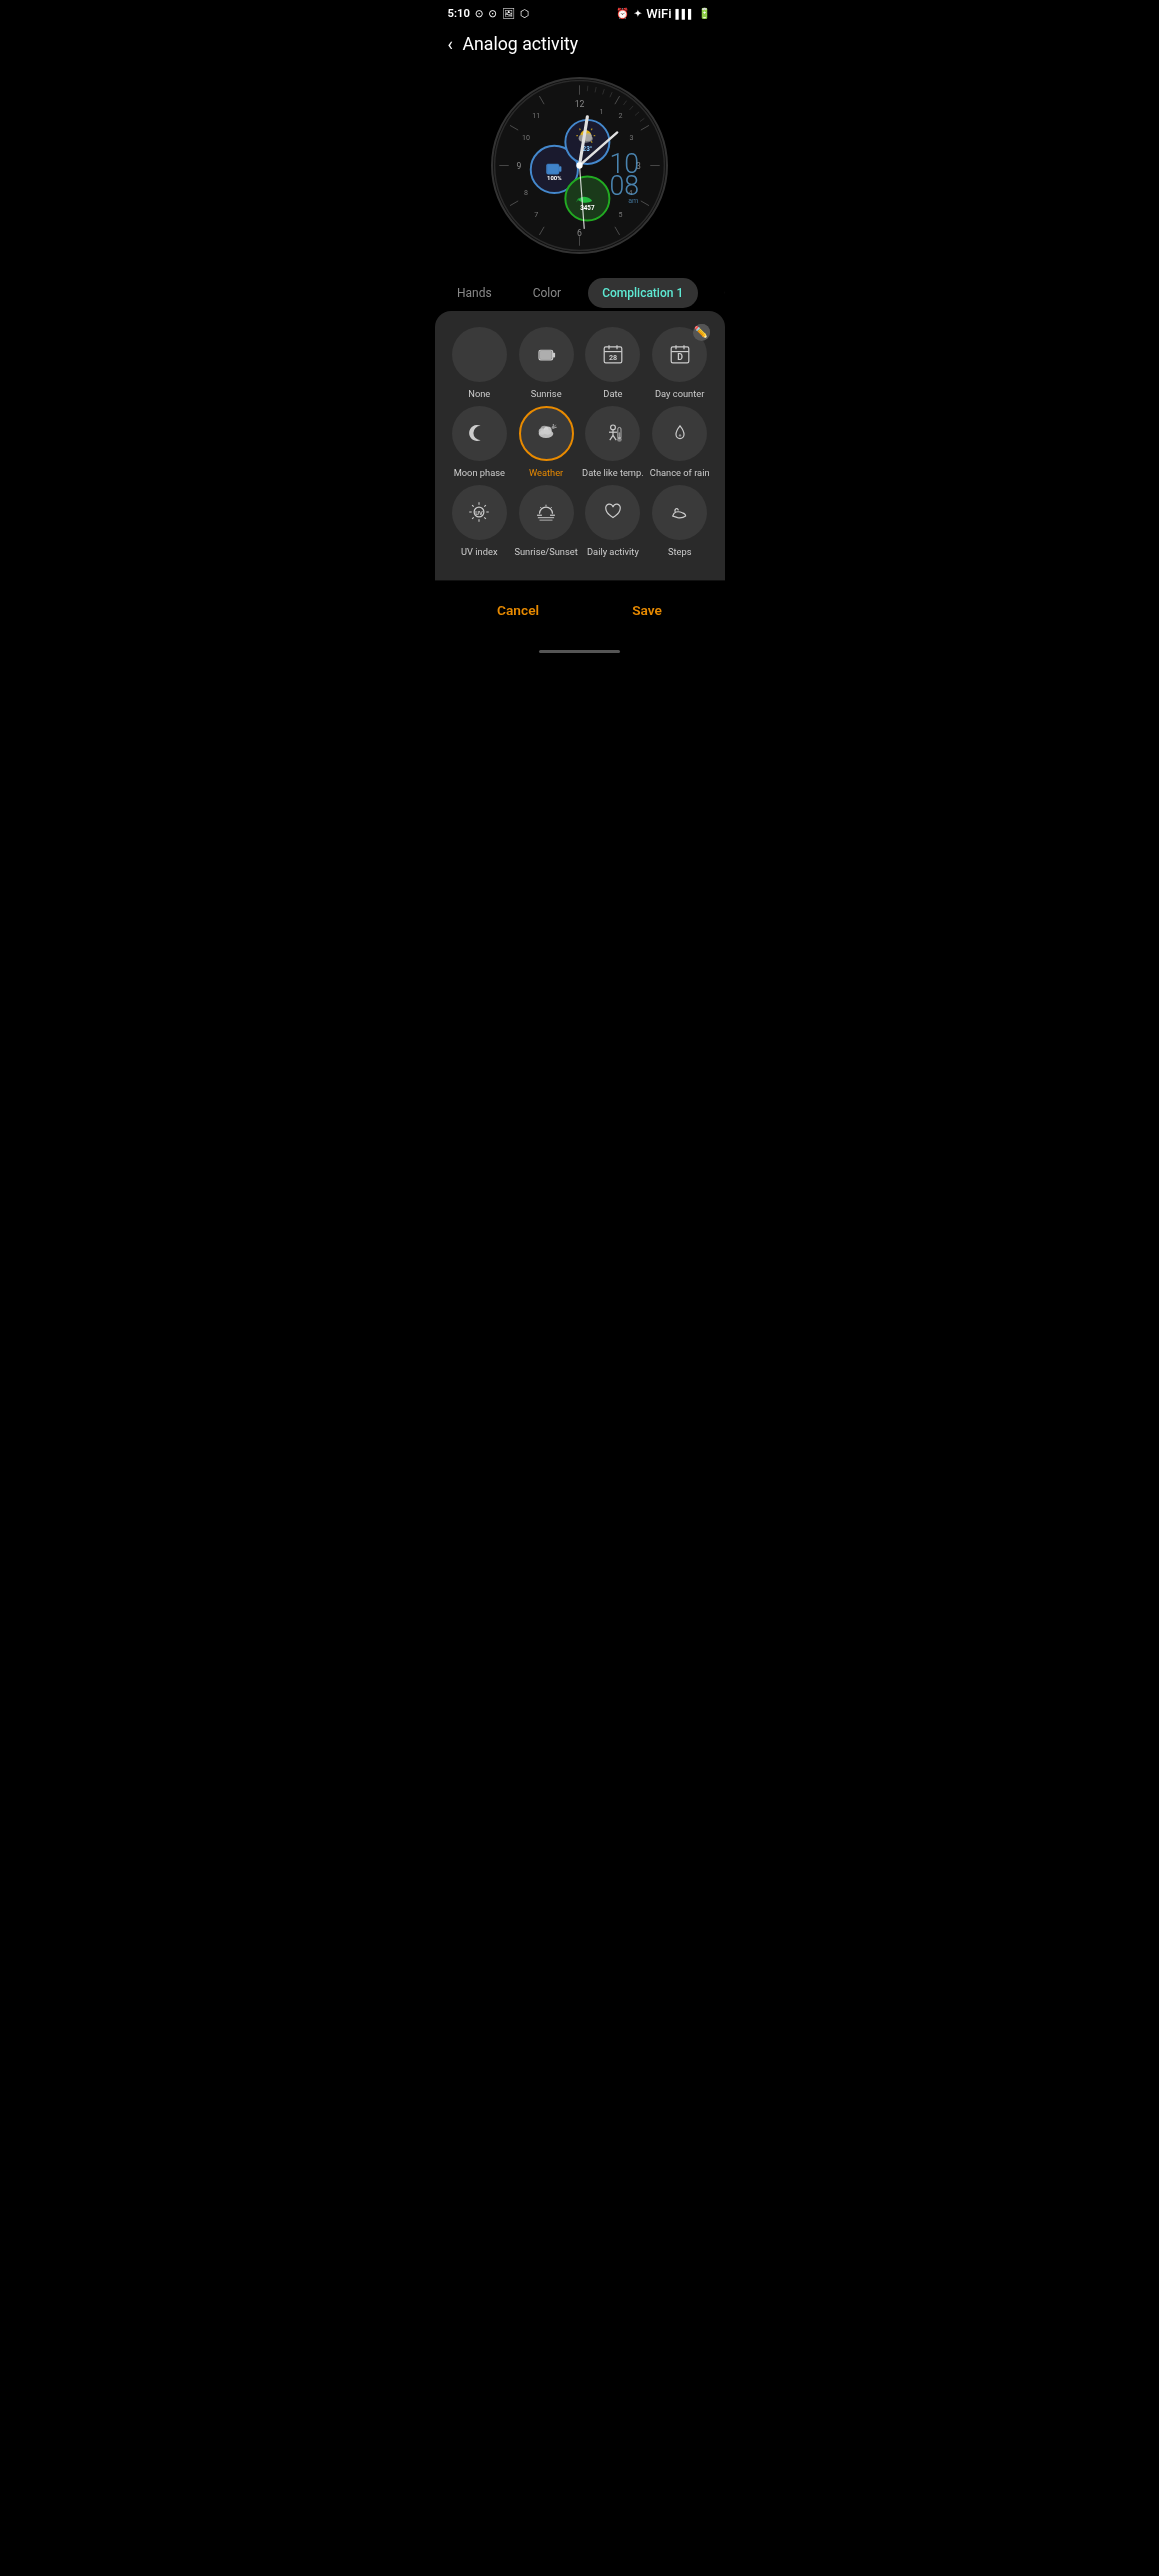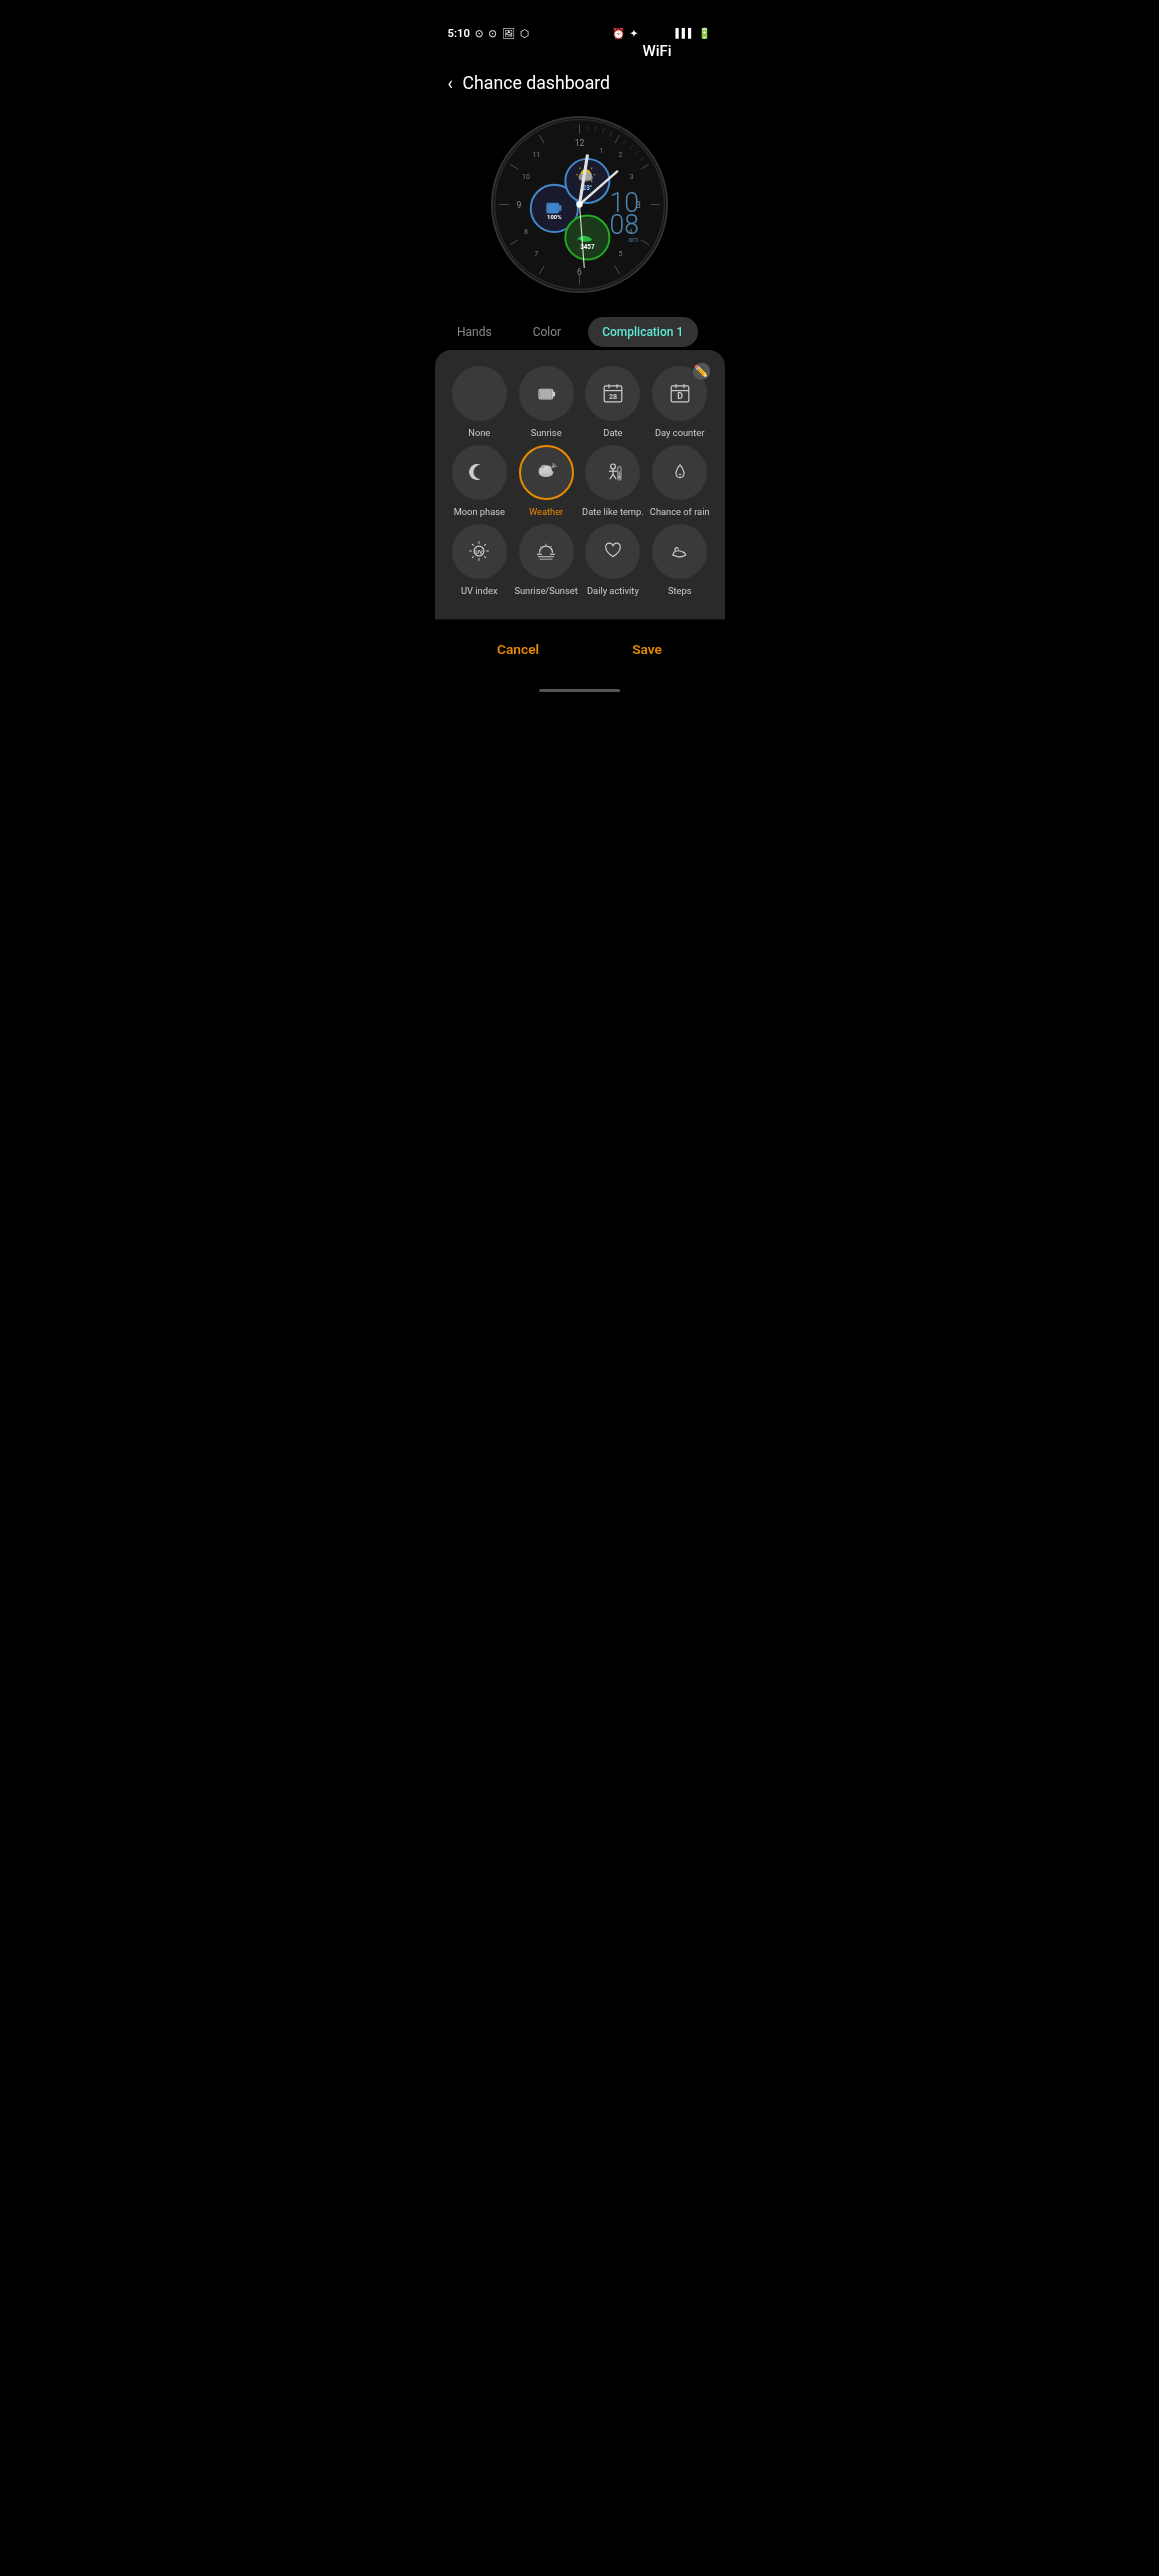--- a/index.html
+++ b/index.html
@@ -196,29 +196,29 @@
   <div class="status-left">
     <span style="font-size:11.3px;font-weight:600;">5:10</span>
     <span style="font-size:10.5px;">⊙</span>
     <span style="font-size:10.5px;">⊙</span>
     <span style="font-size:10.5px;">🖼</span>
     <span style="font-size:10.5px;">⬡</span>
   </div>
   <div class="status-right">
     <span style="font-size:10.5px;">⏰</span>
     <span style="font-size:10.5px;">✦</span>
-    <span style="font-size:15px;margin-top:36px;">WiFi</span>
+    <span style="font-size:13px;">WiFi</span>
     <span style="font-size:8.9px;">▌▌▌</span>
     <span style="font-size:10.5px;">🔋</span>
   </div>
 </div>
 
 <div class="header">
   <span class="back-btn">‹</span>
-  <span class="header-title">Chance dashboard</span>
+  <span class="header-title">Analog activity</span>
 </div>
 
 <div class="watch-container">
   <div class="watch-face">
     <svg class="watch-face-svg" viewBox="0 0 220 220" xmlns="http://www.w3.org/2000/svg">
 
       <circle cx="110" cy="110" r="108" fill="#111" stroke="#2a2a2a" stroke-width="2"></circle>
 
       <g stroke="#555" stroke-width="1">
 

